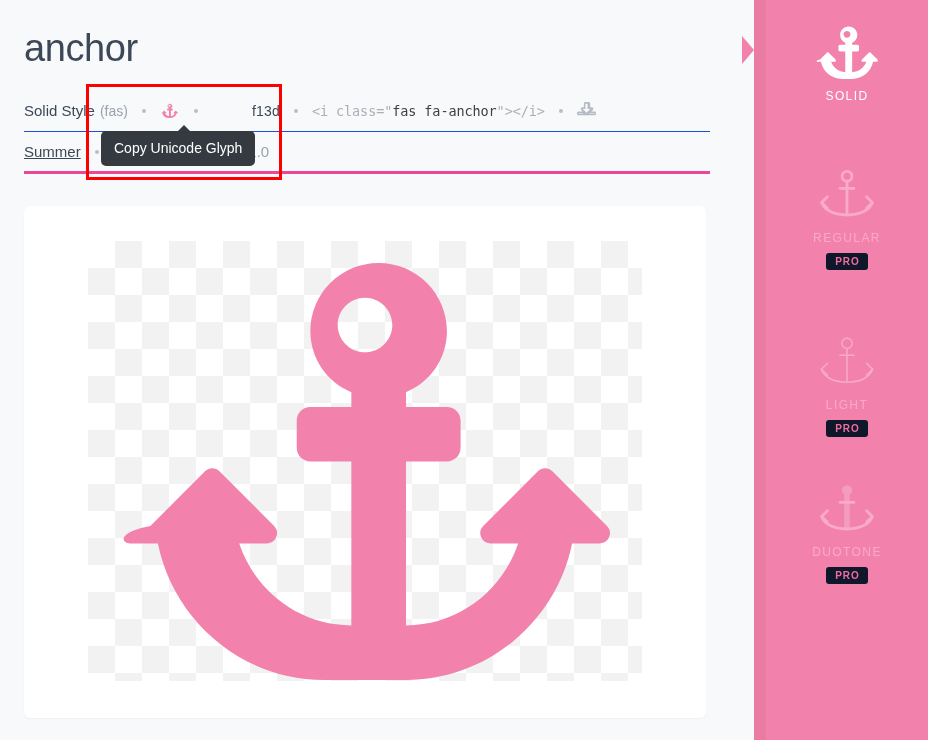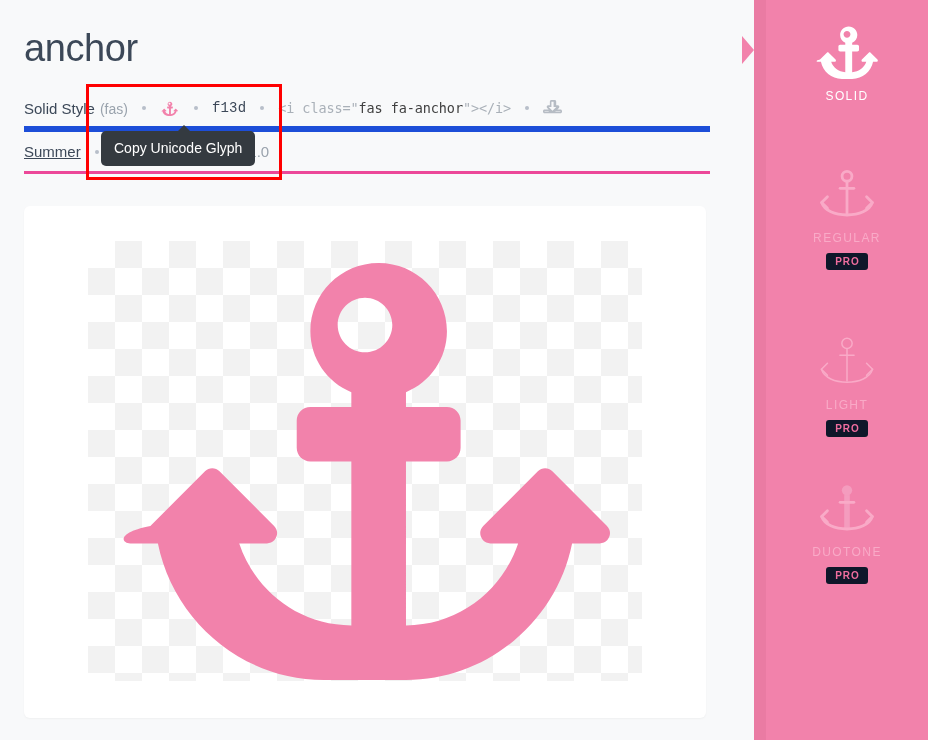--- a/index.html
+++ b/index.html
@@ -50,21 +50,21 @@
 
   .meta-row {
     display: flex;
     align-items: center;
     height: 42px;
     font-size: 15px;
     color: #3c4858;
     white-space: nowrap;
   }
 
-  .meta-row.row-1 { border-bottom: 6px solid #1d4ed8; }
+  .meta-row.row-1 { border-bottom: 1px solid #1d4ed8; }
   .meta-row.row-2 { border-bottom: 3px solid #ec4899; }
 
   .sep-dot {
     display: inline-block;
     width: 4px; height: 4px;
     border-radius: 50%;
     background: #b8bfc9;
     margin: 0 14px;
     flex: none;
   }
@@ -77,24 +77,25 @@
     font-size: 17px;
     line-height: 1;
     cursor: pointer;
     display: inline-block;
     width: 20px;
     text-align: center;
   }
   .glyph-pink svg { display: block; margin: 0 auto; }
 
   .unicode-code {
-    font-family: Liberation Mono, monospace;
+    font-family: Liberation Sans, sans-serif;
     font-size: 14px;
     color: #3c4858;
     letter-spacing: 0.2px;
+    margin-left: 40px;
   }
 
   .html-snippet {
     font-family: "DejaVu Sans Mono", "Liberation Mono", monospace;
     font-size: 13.5px;
     color: #a9b0b8;
     letter-spacing: -0.1px;
   }
   .html-snippet .attr-val { color: #404040; font-weight: normal; }
 

